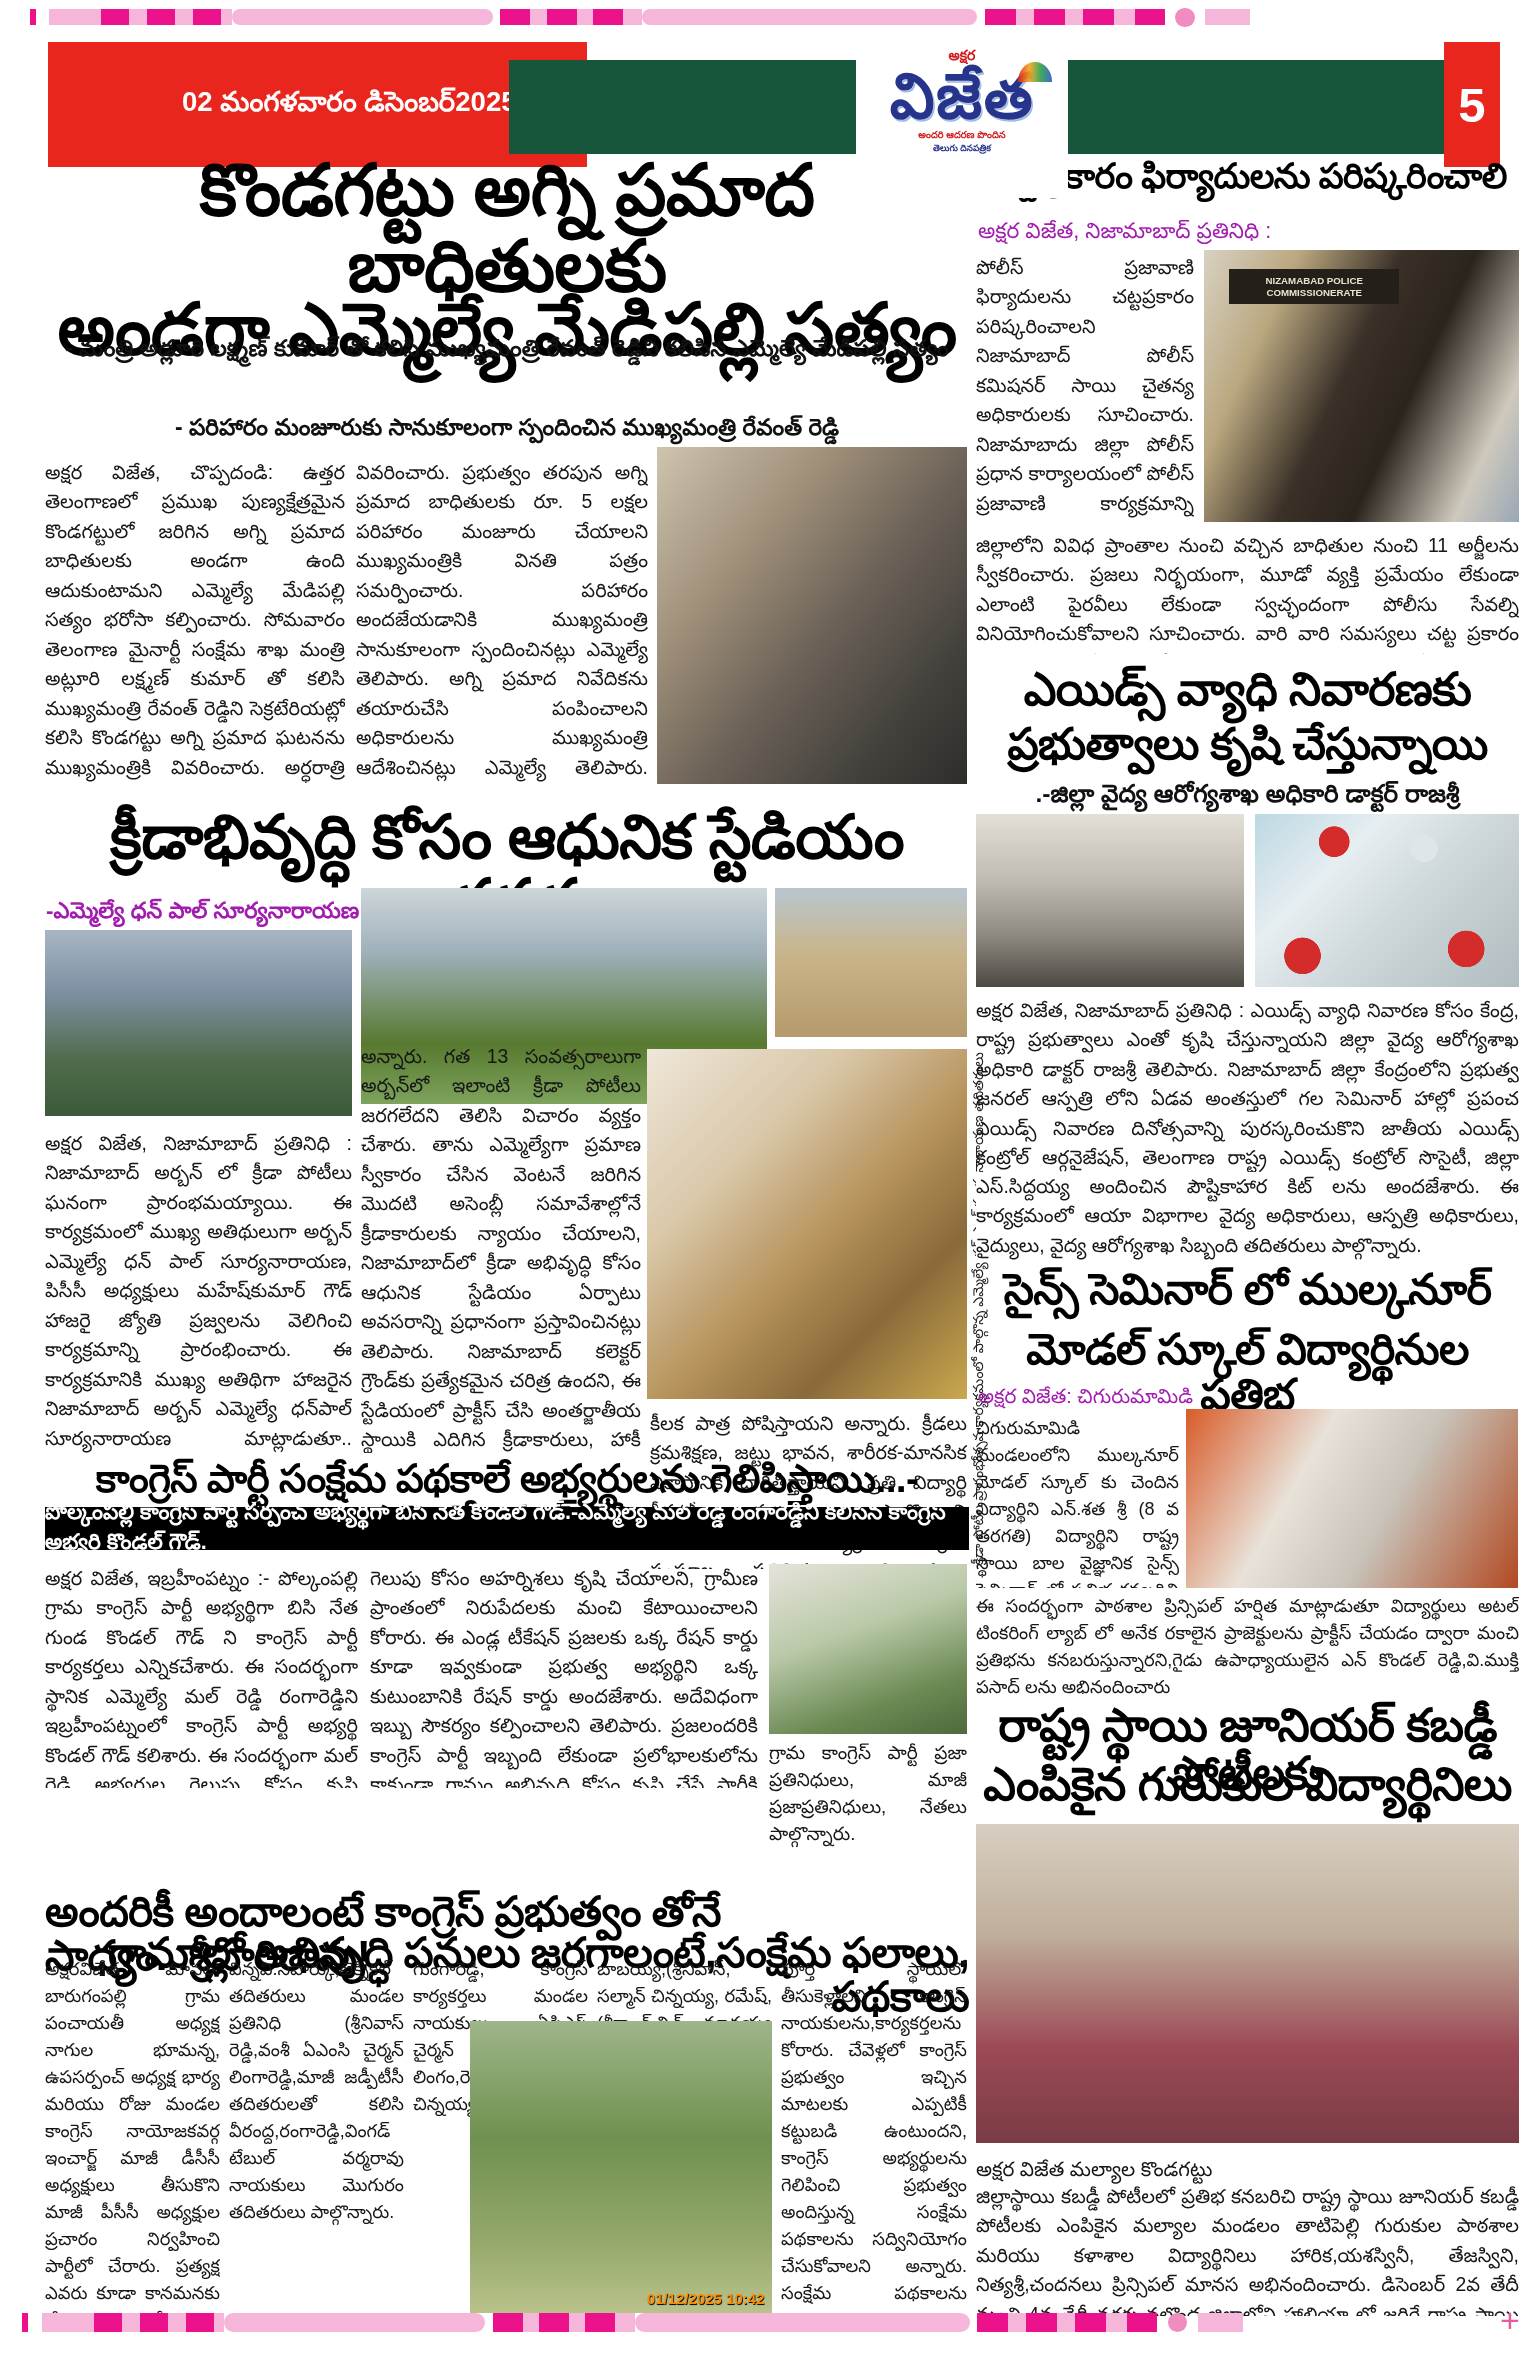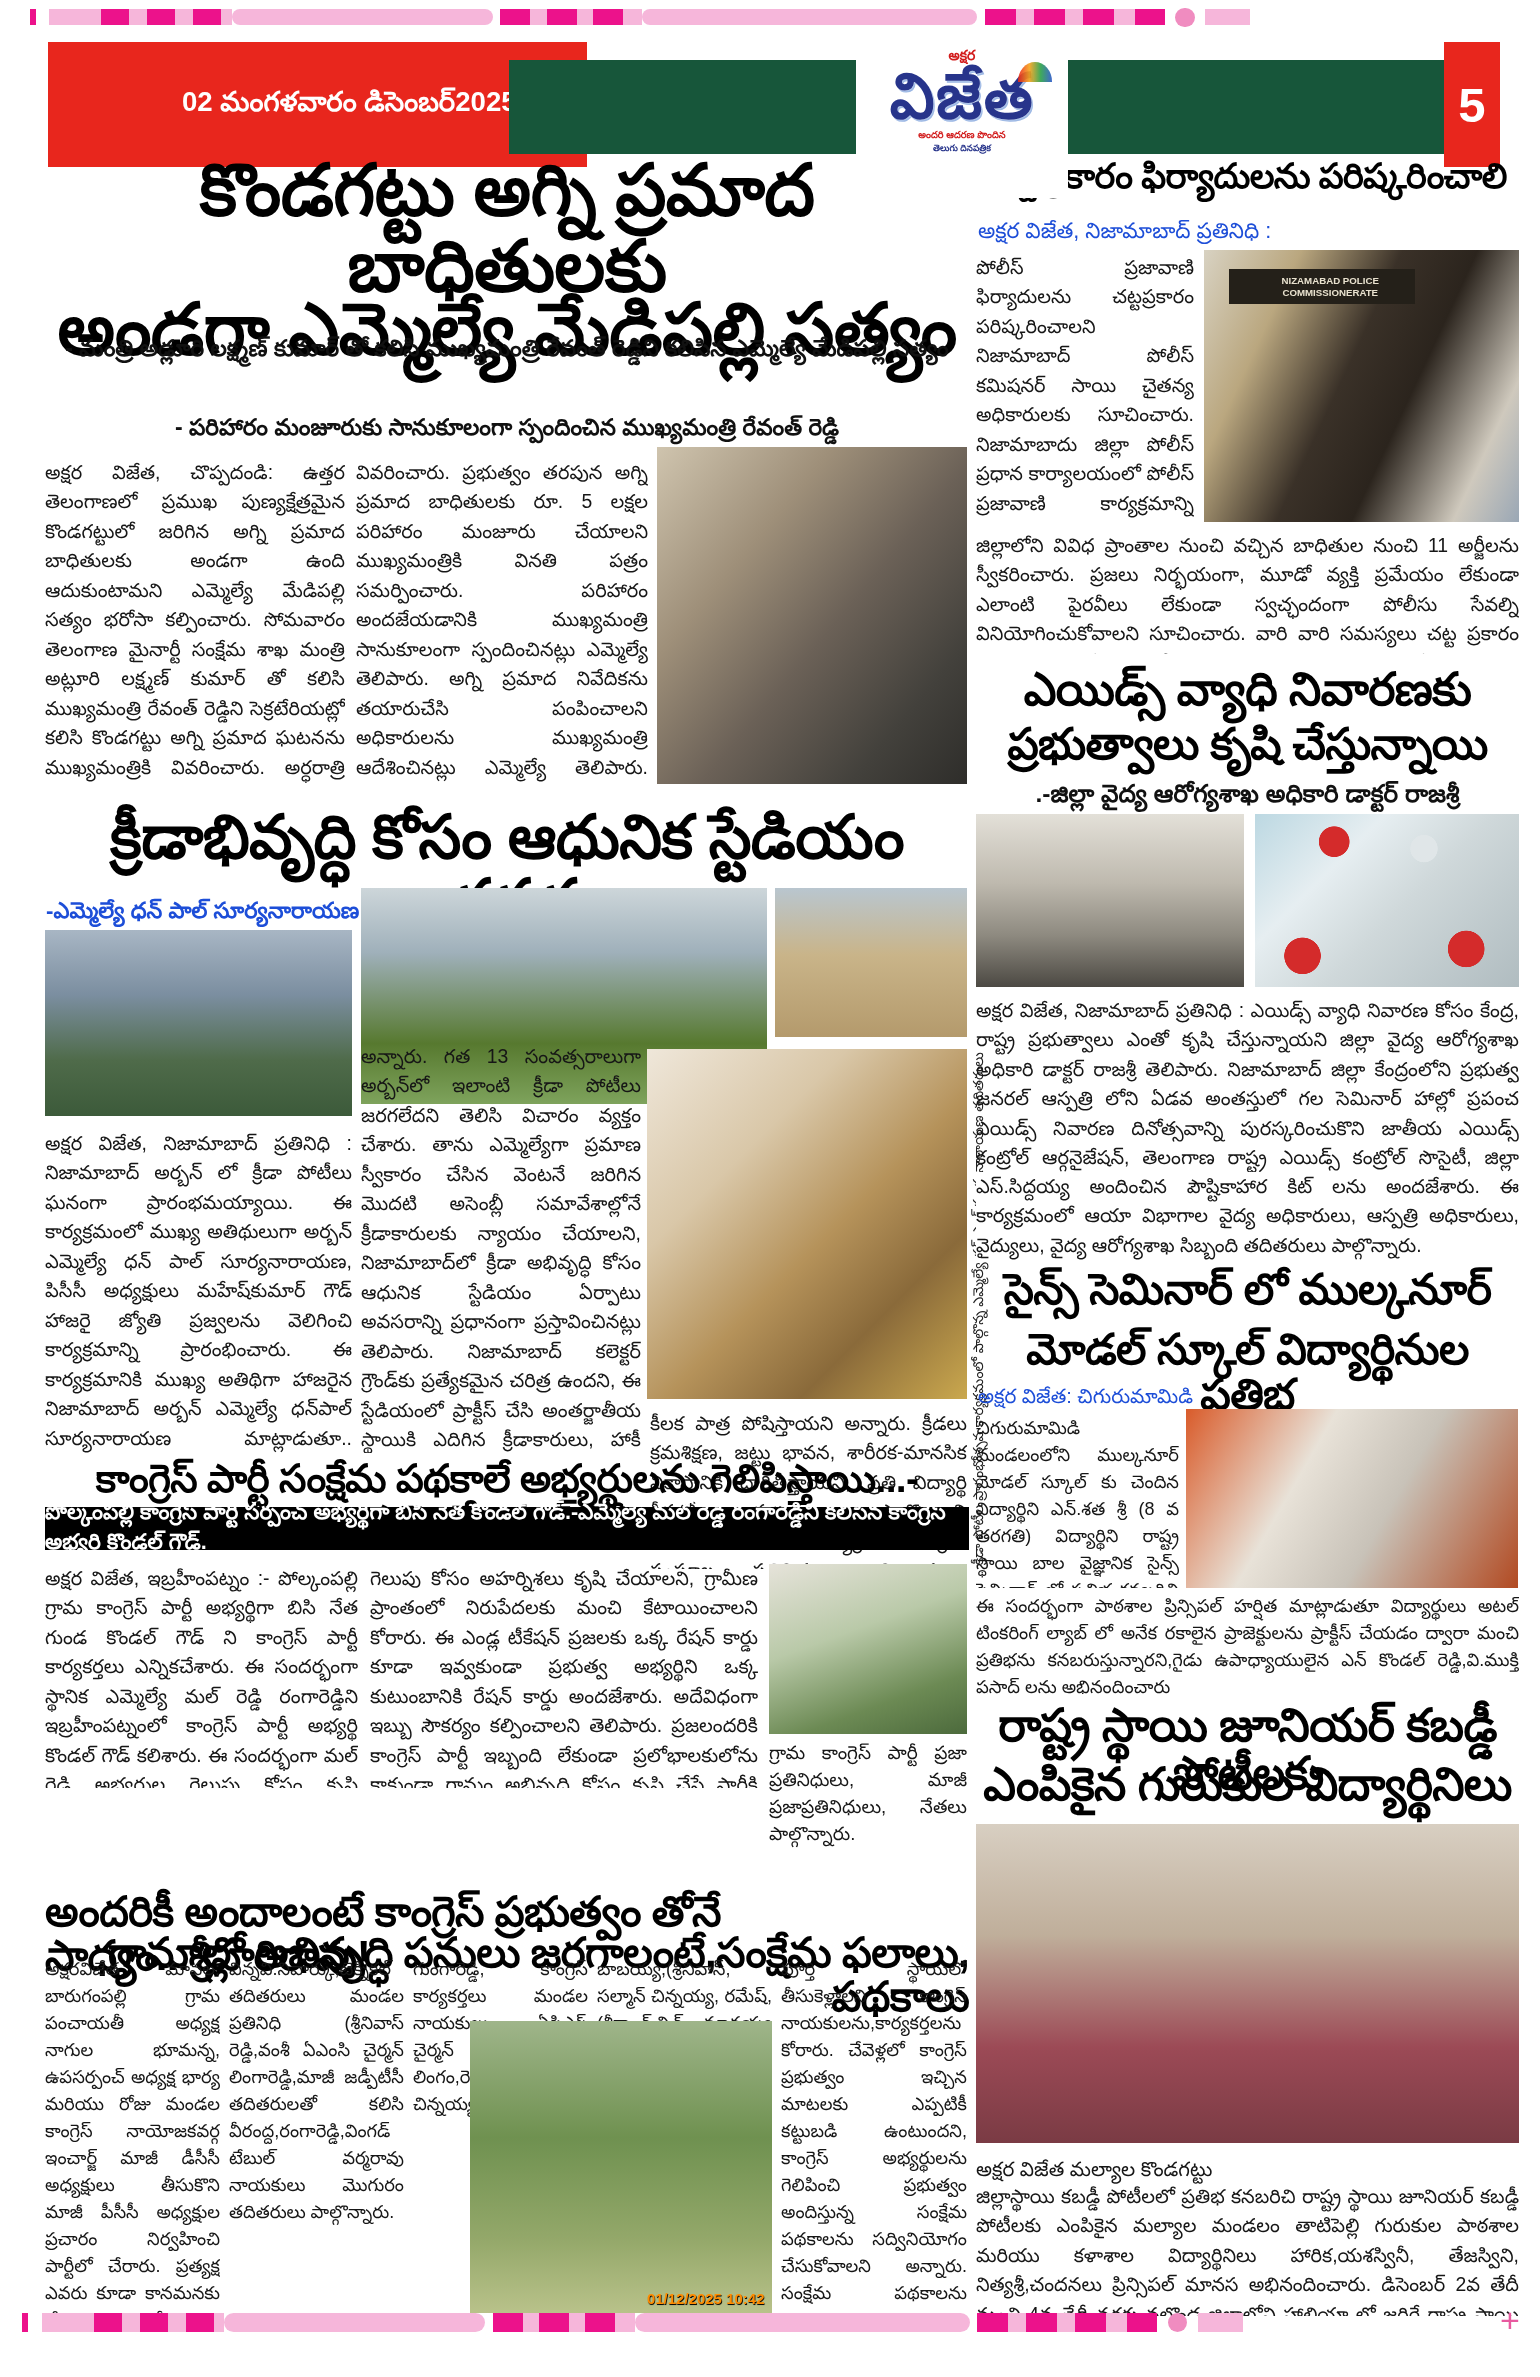--- a/index.html
+++ b/index.html
@@ -13,32 +13,32 @@
   .logo-top{color:#d21c1c;font-size:14px;font-weight:bold;line-height:1.1;}
   .logo-main{color:#27348b;font-size:63px;font-weight:900;line-height:1.05;
              text-shadow:0 0 1.5px #fff,1.5px 1.5px 0 #9bb7e4;letter-spacing:1.5px;}
   .logo-sub1{color:#d21c1c;font-size:9.7px;font-weight:bold;}
   .logo-sub2{color:#27348b;font-size:9px;font-weight:bold;}
   .swoosh{position:absolute;right:16.4px;top:22.4px;width:34px;height:19.4px;border-radius:50% 50% 0 0/100% 100% 0 0;
           background:linear-gradient(90deg,#e8261d,#f6a21a,#2aa148,#2a57c8);opacity:.9;}
   
   .hl{font-weight:900;color:#000;text-align:center;letter-spacing:-0.7px;line-height:1.05;}
   .sub{font-weight:bold;text-align:center;color:#111;}
-  .byline{font-weight:bold;color:#1d4ed8;}
+  .byline{font-weight:bold;color:#a21caf;}
   .body-txt{font-size:19.4px;line-height:1.52;text-align:justify;color:#161616;overflow:hidden;}
   .body-sm{font-size:18px;line-height:1.5;text-align:justify;color:#161616;overflow:hidden;}
   .black-bar{background:#000;color:#fff;display:flex;align-items:center;justify-content:center;
              font-weight:bold;}
   .caption{font-size:18.6px;line-height:1.45;color:#161616;text-align:justify;}
   
   .ph{background:#c9c2b6;overflow:hidden;}
   .ph-main{background:linear-gradient(130deg,#cfc4ae 0%,#9e8f79 30%,#6b6157 55%,#43413c 80%,#2e2d2a 100%);}
   .ph-police{background:linear-gradient(115deg,#d8d2c2 0%,#baa77f 22%,#3a3128 45%,#2b241d 62%,#cfc9bd 85%,#9aa7b5 100%);}
   .ph-sign{position:absolute;left:8%;top:7%;width:54%;height:13%;background:#242019;color:#e9e2cf;
-           font-size:9.7px;font-weight:bold;display:flex;align-items:center;justify-content:center;text-align:center;line-height:1.2;padding-left:16px;}
+           font-size:9.7px;font-weight:bold;display:flex;align-items:center;justify-content:center;text-align:center;line-height:1.2;}
   .ph-hall{background:linear-gradient(180deg,#e3e0d8 0%,#beb9ae 40%,#8e8a80 70%,#4c4943 100%);}
   .ph-stage{background:linear-gradient(135deg,#bcd8e2 0%,#e6eef1 30%,#cfd8da 55%,#b0bcc0 100%);}
   .ph-stage:before{content:"";position:absolute;width:100%;height:100%;
       background:radial-gradient(circle 19.4px at 18% 82%,#d42b2b 0 18px,transparent 18.6px),
                  radial-gradient(circle 19.4px at 80% 78%,#d42b2b 0 18px,transparent 18.6px),
                  radial-gradient(circle 15px at 64% 20%,#e0e6e8 0 13.4px,transparent 14px),
                  radial-gradient(circle 16.4px at 30% 16%,#d42b2b 0 15px,transparent 15.7px);}
   .ph-team{background:linear-gradient(180deg,#a8b6c4 0%,#7b8ea0 35%,#4f6b4a 70%,#3c5a3a 100%);}
   .ph-crowd{background:linear-gradient(180deg,#cdd6da 0%,#9fb0ba 30%,#57792f 72%,#7ea35c 100%);}
   .ph-ground{background:linear-gradient(180deg,#b9c6cf 0%,#c9b489 45%,#b49a6c 100%);}

